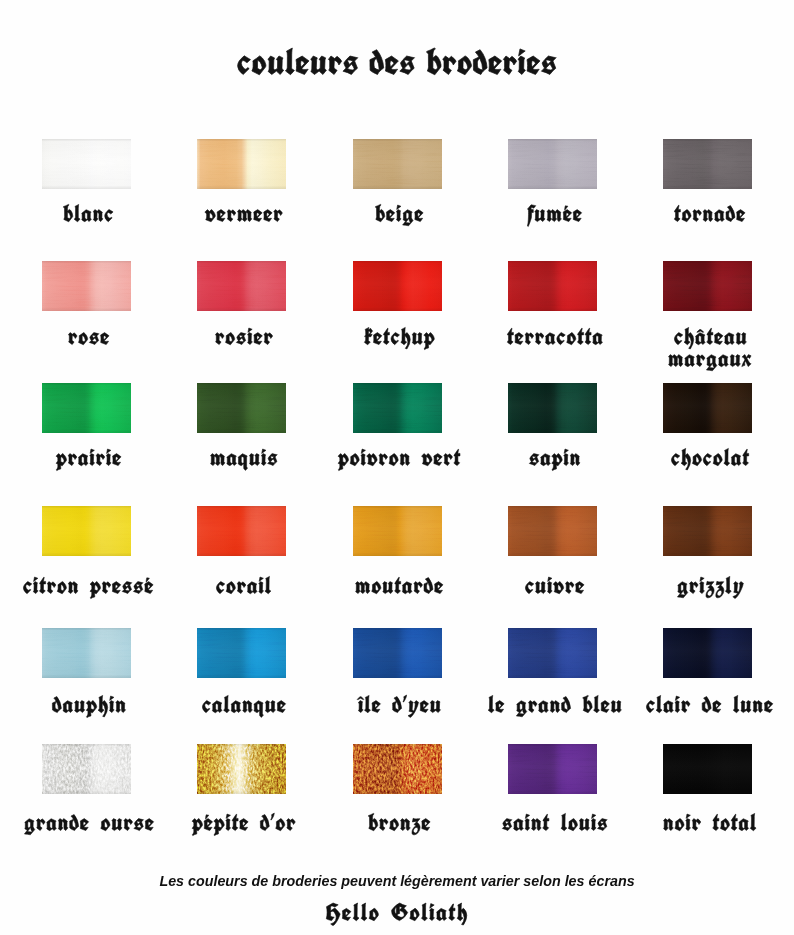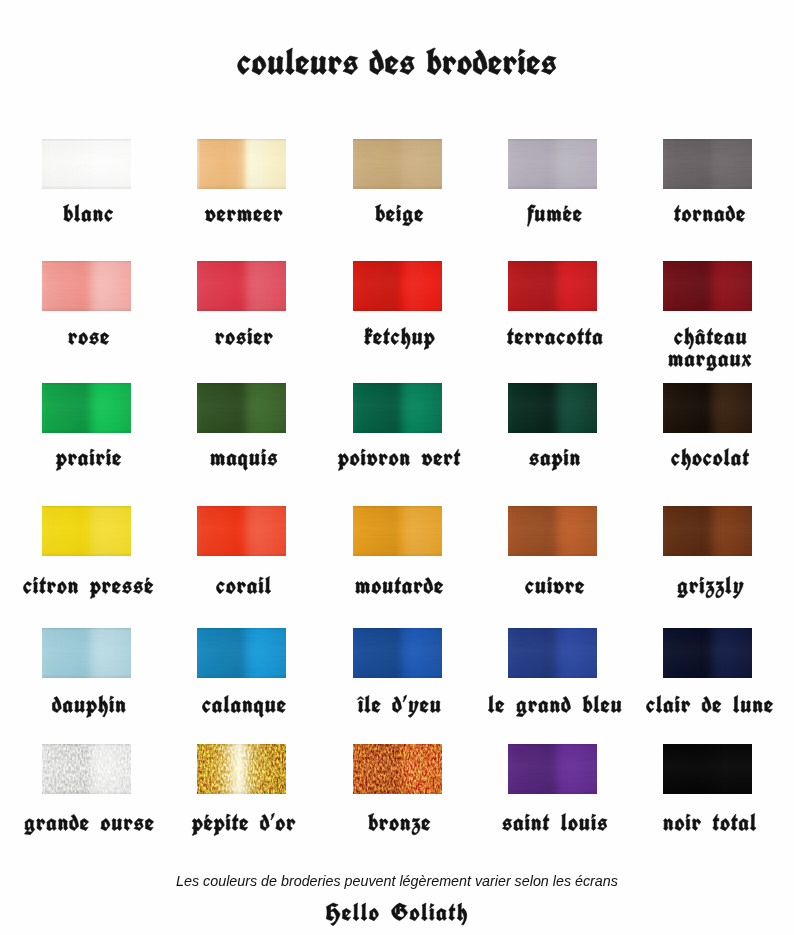--- a/index.html
+++ b/index.html
@@ -13,21 +13,21 @@
   .cell{position:absolute;}
   .swatch{position:absolute;overflow:hidden;}
   .swatch i{position:absolute;left:0;top:0;right:0;bottom:0;display:block;}
   .swatch .tex{opacity:.62;mix-blend-mode:overlay;}
   .swatch .tex.metal{opacity:.80;mix-blend-mode:overlay;}
   .swatch .vsh{background:linear-gradient(180deg,
       rgba(0,0,0,.10) 0%, rgba(0,0,0,.02) 5%, rgba(255,255,255,.03) 45%,
       rgba(0,0,0,.02) 93%, rgba(0,0,0,.09) 100%);}
   .label{position:absolute;}
   .note{position:absolute;left:0;right:0;text-align:center;
-        font-weight:400;font-style:italic;color:#111;white-space:nowrap;}
+        font-weight:700;font-style:italic;color:#111;white-space:nowrap;}
   .brand-wrap{position:absolute;left:0;right:0;}
   svg{display:block;overflow:visible;}
 </style>
 </head>
 <body>
 
 <div class="page">
 <svg width="0" height="0" style="position:absolute" aria-hidden="true">
       <defs>
 <filter id="threadtex" x="0" y="0" width="100%" height="100%" color-interpolation-filters="sRGB">

